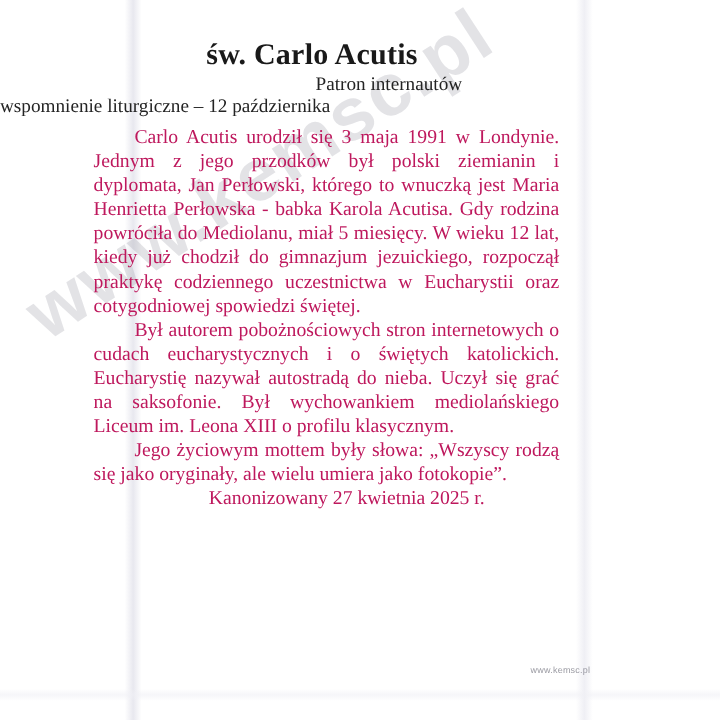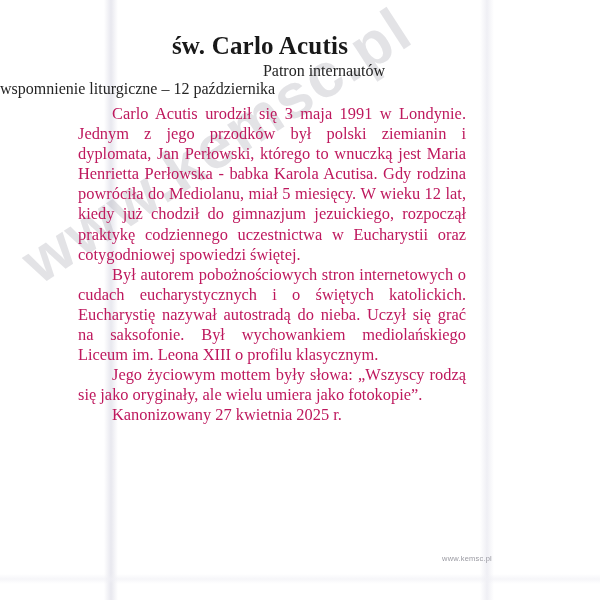--- a/index.html
+++ b/index.html
@@ -131,21 +131,21 @@
     color: #be185d;
     text-align: justify;
     text-justify: inter-word;
   }
   #body-text p {
     margin: 0;
     text-indent: 34px;
     text-align: justify;
   }
   #body-text p.last-line-para {
-    text-align: left;
+    text-align: center;
   }
 
   #footer-url {
     position: absolute;
     left: 412px;
     top: 554px;
     width: 110px;
     text-align: center;
     font-family: "Liberation Sans", "DejaVu Sans", sans-serif;
     font-size: 7.5px;

